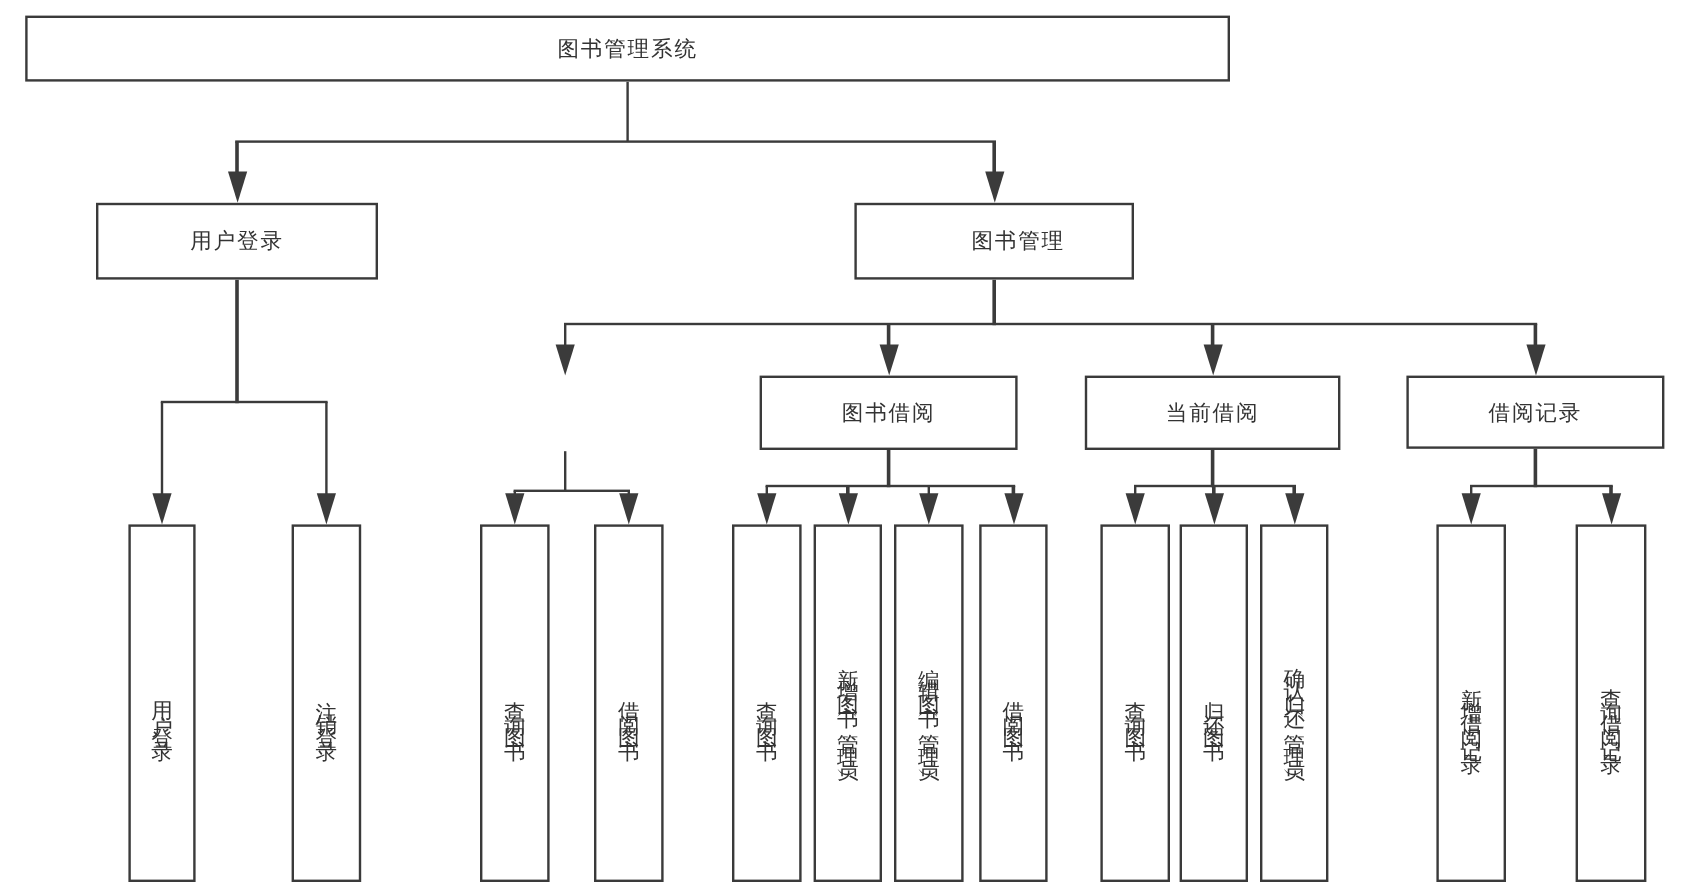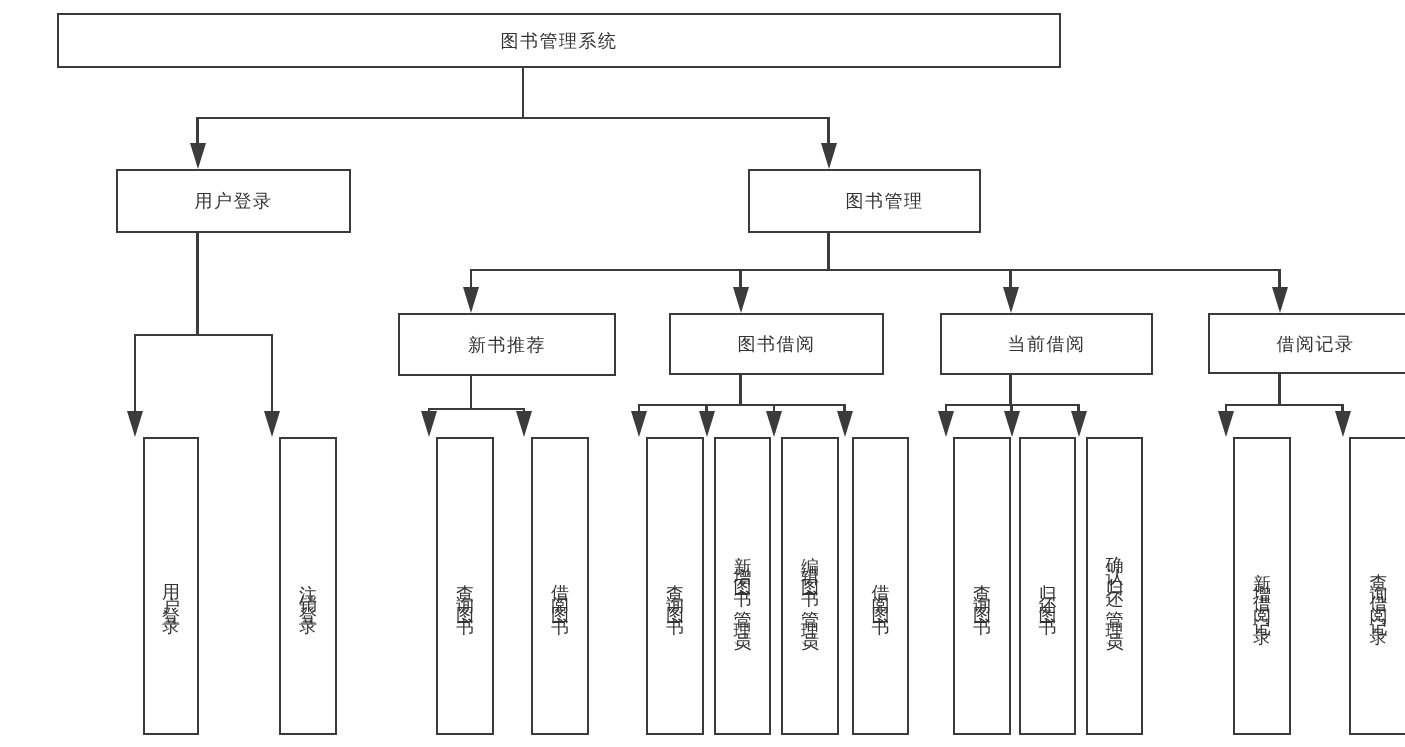--- a/index.html
+++ b/index.html
@@ -3,21 +3,21 @@
 <meta charset="utf-8">
 <style>
   html,body { margin:0; padding:0; background:#ffffff; }
   .canvas {
     position:relative; width:1405px; height:747px; background:#ffffff;
     font-family:"Liberation Sans", sans-serif; overflow:hidden;
   }
   .node {
     position:absolute; background:#ffffff; border:2.5px solid #3a3a3a;
     box-sizing:border-box; display:flex; align-items:center; justify-content:center;
-    color:#333333; z-index:2;margin-left:36px;
+    color:#333333; z-index:2;
   }
   .node.h .lbl { font-size:18px; letter-spacing:1.5px; white-space:nowrap; }
   .node.v .lbl {
     writing-mode:vertical-rl; text-orientation:mixed;
     font-size:18px; letter-spacing:11px; line-height:1; white-space:nowrap;
     margin-bottom:-11px;
   }
   .seg { position:absolute; background:#3b3b3b; z-index:1; }
   .arrow {
     position:absolute; width:0; height:0; z-index:3;
@@ -88,23 +88,20 @@
     <div class="arrow" style="left: 1334.5px; top: 411px;"></div>
     <div class="node h" style="left: 21px; top: 13px; width: 1004px; height: 55px;">
       <span class="lbl">图书管理系统</span>
     </div>
     <div class="node h" style="left: 80px; top: 169px; width: 235px; height: 64px;">
       <span class="lbl">用户登录</span>
     </div>
     <div class="node h" style="left: 712px; top: 169px; width: 233px; height: 64px; padding-left: 40px;">
       <span class="lbl">图书管理</span>
     </div>
-    <div class="node h" style="left: 362px; top: 313px; width: 218px; height: 63px;">
-      <span class="lbl">新书推荐</span>
-    </div>
     <div class="node h" style="left: 904px; top: 313px; width: 213px; height: 62px;">
       <span class="lbl">当前借阅</span>
     </div>
     <div class="node h" style="left: 633px; top: 313px; width: 215px; height: 62px;">
       <span class="lbl">图书借阅</span>
     </div>
     <div class="node h" style="left: 1172px; top: 313px; width: 215px; height: 61px;">
       <span class="lbl">借阅记录</span>
     </div>
     <div class="node v" style="left: 107px; top: 437px; width: 56px; height: 298px;">

